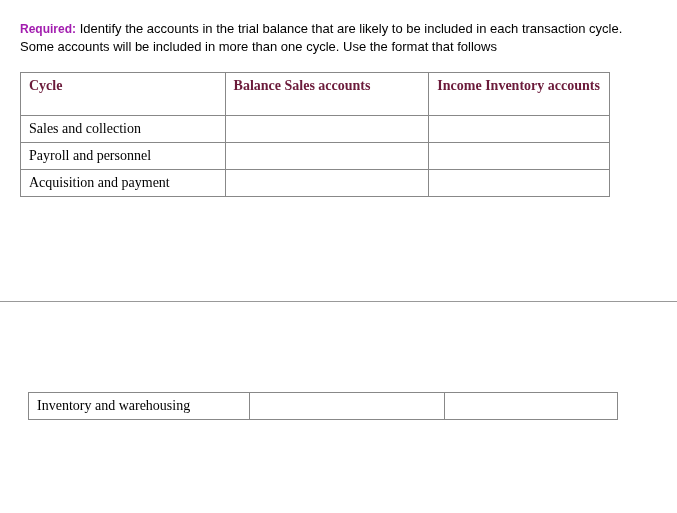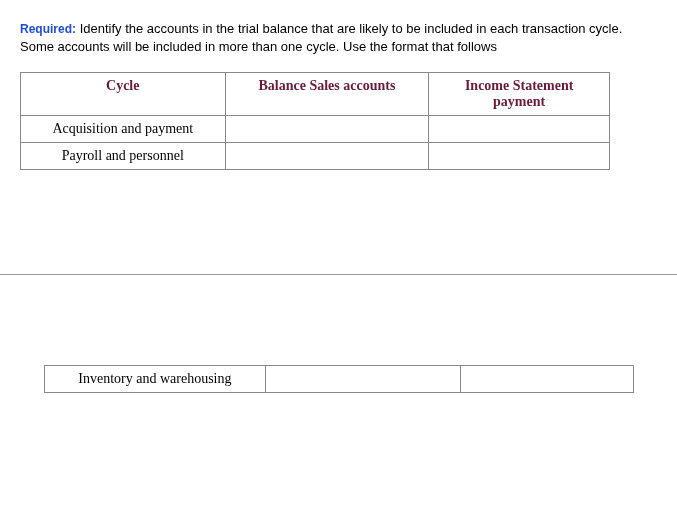--- a/index.html
+++ b/index.html
@@ -10,33 +10,33 @@
     padding: 20px 20px 0 20px;
     width: 677px;
     box-sizing: border-box;
     background: #fff;
   }
   .instructions {
     margin-bottom: 16px;
     line-height: 1.4;
   }
   .required-label {
-    color: #1d4ed8;
+    color: #a21caf;
     font-weight: bold;
     font-size: 12px;
   }
   table {
     border-collapse: collapse;
     width: 590px;
     margin-left: 0;
   }
   th, td {
     border: 1px solid #888;
     padding: 5px 8px;
-    text-align: center;
+    text-align: left;
     vertical-align: top;
     font-family: "Times New Roman", Times, serif;
     font-size: 14px;
     font-weight: normal;
   }
   th {
     color: #6b1a3a;
     font-weight: bold;
     height: 32px;
   }
@@ -45,49 +45,54 @@
   }
   .col-cycle { width: 195px; }
   .col-bs { width: 195px; }
   .col-is { width: 170px; }
   .page-break {
     height: 1px;
     background: #999;
     margin: 104px -20px 90px -20px;
   }
   .table2 {
-    margin-left: 24px;
+    margin-left: 8px;
   }
   .table2 .col-cycle { width: 216px; }
   .table2 .col-bs { width: 195px; }
   .table2 .col-is { width: 170px; }
 </style>
 </head>
 <body>
 
 <div class="instructions">
   <span class="required-label">Required:</span><span> Identify the accounts in the trial balance that are likely to be included in each transaction cycle. Some accounts will be included in more than one cycle. Use the format that follows</span>
 </div>
 
 <table>
   <thead>
     <tr>
       <th class="col-cycle">Cycle</th>
       <th class="col-bs">Balance Sales accounts</th>
-      <th class="col-is">Income Statement payment</th>
+      <th class="col-is">Income Inventory accounts</th>
     </tr>
   </thead>
   <tbody>
     <tr>
-      <td>Acquisition and payment</td>
+      <td>Sales and collection</td>
       <td></td>
       <td></td>
     </tr>
     <tr>
       <td>Payroll and personnel</td>
+      <td></td>
+      <td></td>
+    </tr>
+    <tr>
+      <td>Acquisition and payment</td>
       <td></td>
       <td></td>
     </tr>
   </tbody>
 </table>
 
 <div class="page-break"></div>
 
 <table class="table2">
   <tbody>

